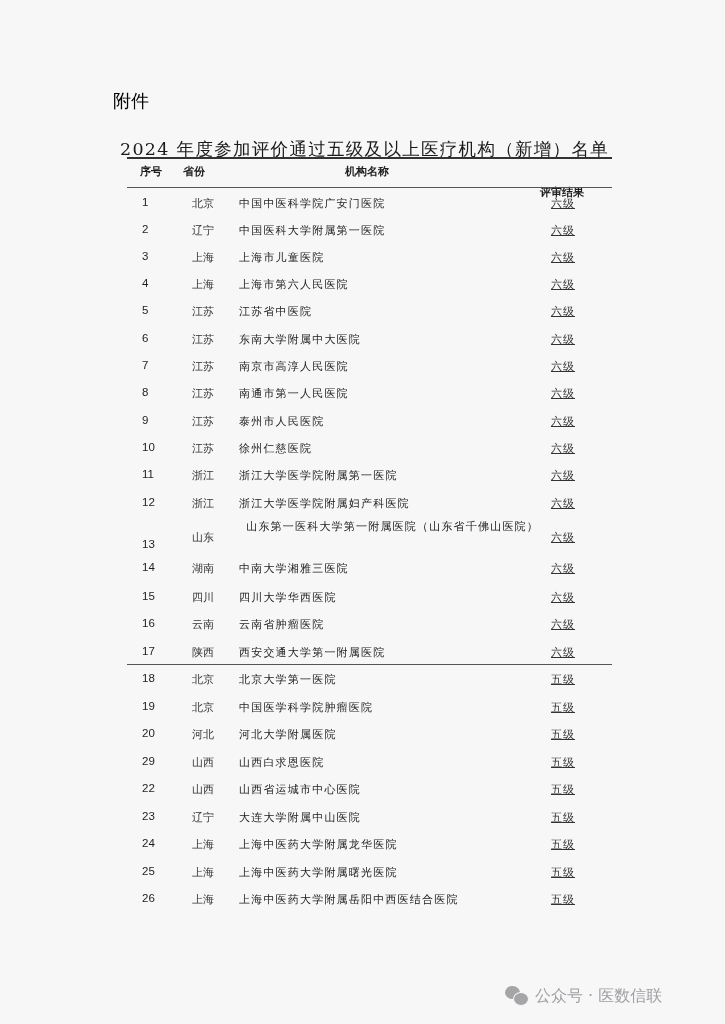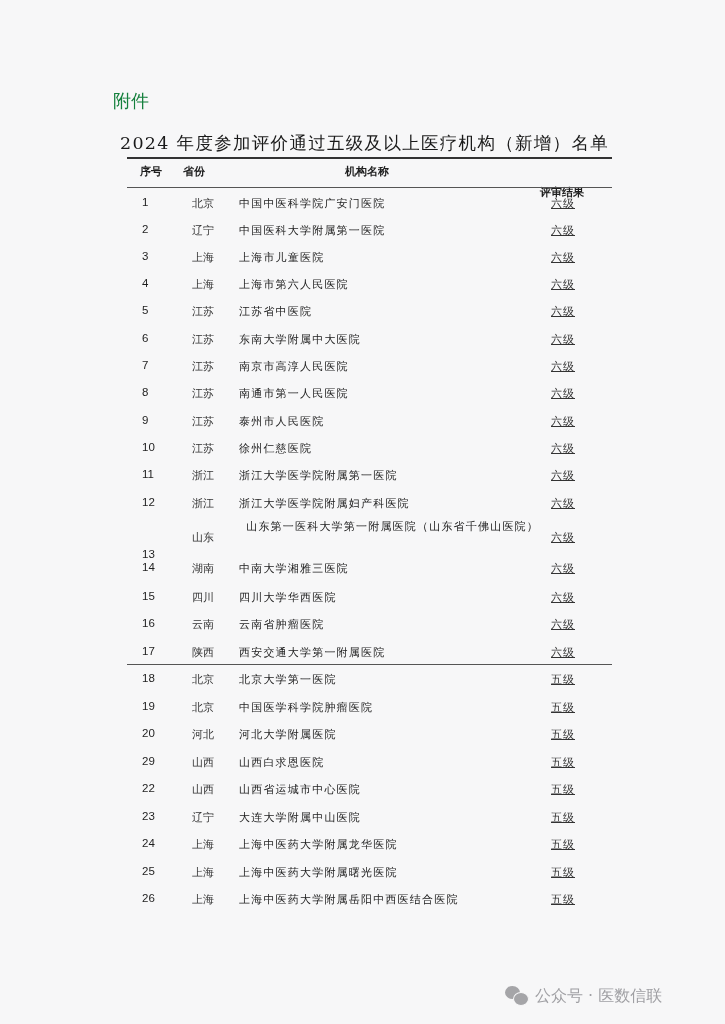--- a/index.html
+++ b/index.html
@@ -6,24 +6,24 @@
     body {
       width: 725px; height: 1024px; position: relative; overflow: hidden;
       background: #f7f7f8;
       font-family: "DejaVu Serif", "Liberation Serif", serif;
       color: #1e1e1e;
     }
     .page { position: absolute; left: 0; top: 0; width: 725px; height: 1024px; }
     .attachment {
       position: absolute; left: 113px; top: 89px;
       font-family: "DejaVu Sans", "Liberation Sans", sans-serif;
-      font-size: 18px; color: #15803d;
+      font-size: 18px; color: #000000;
     }
     .title {
-      position: absolute; left: 120px; top: 131px; width: 495px;
+      position: absolute; left: 120px; top: 137px; width: 495px;
       font-size: 17.5px; letter-spacing: 1.3px; white-space: nowrap; color: #1a1a1a;
     }
     .rule-top { position: absolute; left: 127px; top: 157px; width: 485px; height: 2px; background: #333; }
     .rule-head { position: absolute; left: 127px; top: 187px; width: 485px; height: 1px; background: #555; }
     .rule-mid { position: absolute; left: 127px; top: 664px; width: 485px; height: 1px; background: #555; }
     .header { position: absolute; left: 0; top: 164px; width: 680px; height: 18px; font-size: 11px; font-weight: bold; }
     .header span { position: absolute; white-space: nowrap; }
     .h-seq { left: 140px; }
     .h-prov { left: 183px; }
     .h-name { left: 345px; }
@@ -128,21 +128,21 @@
         <span class="c-name">浙江大学医学院附属第一医院</span>
         <span class="c-result">六级</span>
       </div>
       <div class="row" style="top: 496px;">
         <span class="c-seq">12</span>
         <span class="c-prov">浙江</span>
         <span class="c-name">浙江大学医学院附属妇产科医院</span>
         <span class="c-result">六级</span>
       </div>
       <div class="row" style="top: 520px;">
-        <span class="c-seq" style="top: 28px;">13</span>
+        <span class="c-seq" style="top: 18px;">13</span>
         <span class="c-prov" style="top: 10px;">山东</span>
         <span class="c-name wrap" style="top: -2px;">山东第一医科大学第一附属医院（山东省千佛山医院）</span>
         <span class="c-result" style="top: 10px;">六级</span>
       </div>
       <div class="row" style="top: 561px;">
         <span class="c-seq">14</span>
         <span class="c-prov">湖南</span>
         <span class="c-name">中南大学湘雅三医院</span>
         <span class="c-result">六级</span>
       </div>

